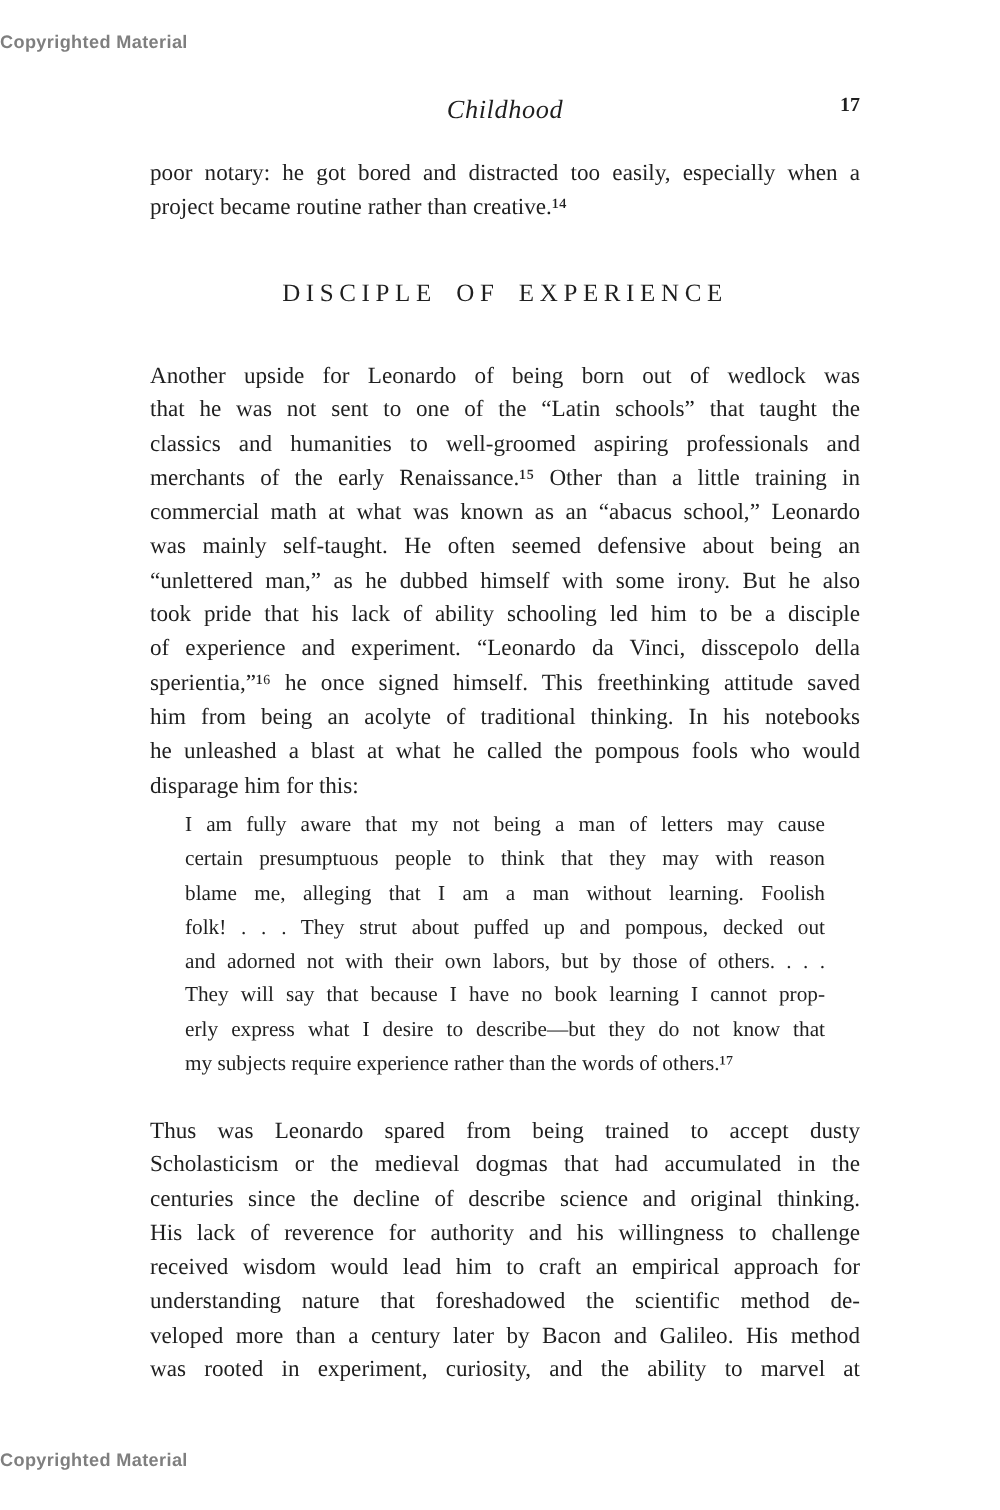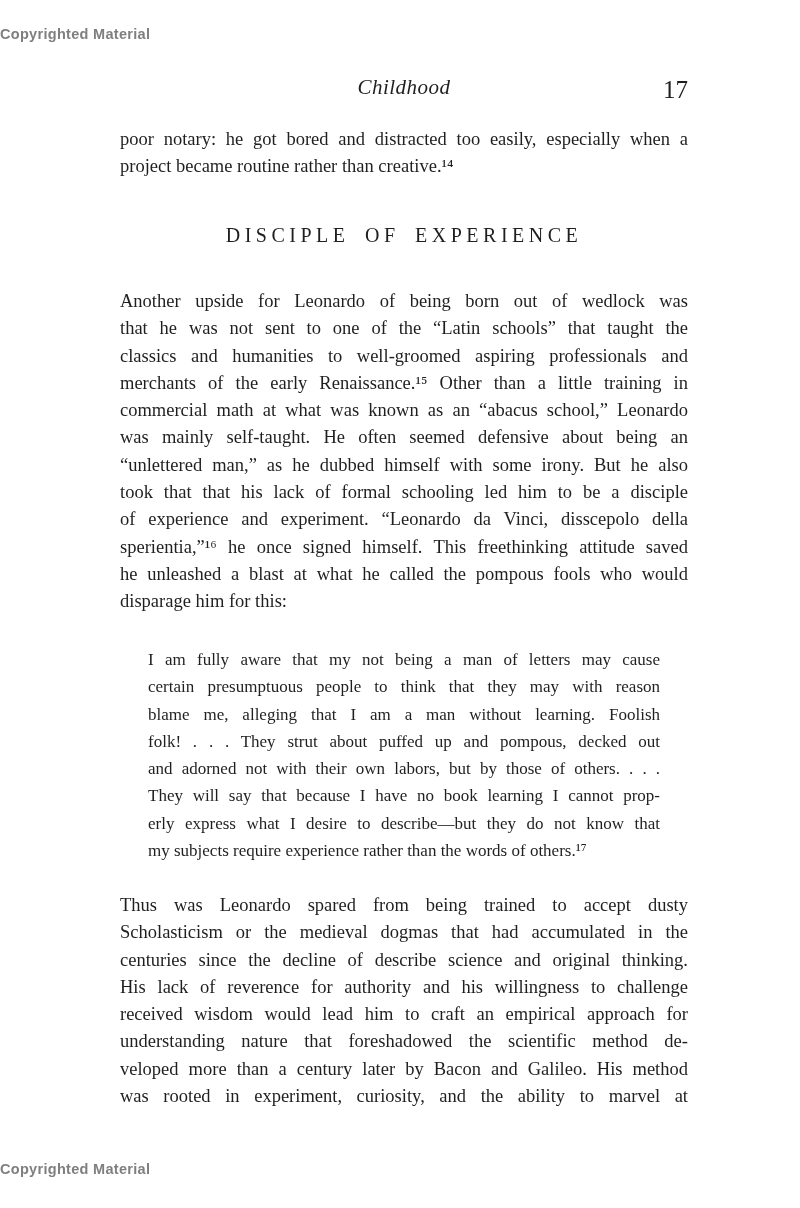--- a/index.html
+++ b/index.html
@@ -49,21 +49,22 @@
     width: 568px;
     text-align: center;
     font-style: italic;
     font-size: 21px;
     letter-spacing: 0.5px;
   }
   .page-number {
     position: absolute;
     right: 0;
     top: 1px;
-    font-size: 25px;
+    font-size: 16px;
+    font-weight: bold;
   }
   .section-heading {
     position: absolute;
     top: 224px;
     left: 0;
     width: 568px;
     text-align: center;
     font-size: 20px;
     letter-spacing: 4.5px;
     word-spacing: 6px;
@@ -111,23 +112,24 @@
         <div class="tline last">project became routine rather than creative.¹⁴</div>
       </div>
       <div class="block" id="blk-another">
         <div class="tline">Another upside for Leonardo of being born out of wedlock was</div>
         <div class="tline">that he was not sent to one of the “Latin schools” that taught the</div>
         <div class="tline">classics and humanities to well-groomed aspiring professionals and</div>
         <div class="tline">merchants of the early Renaissance.¹⁵ Other than a little training in</div>
         <div class="tline">commercial math at what was known as an “abacus school,” Leonardo</div>
         <div class="tline">was mainly self-taught. He often seemed defensive about being an</div>
         <div class="tline">“unlettered man,” as he dubbed himself with some irony. But he also</div>
-        <div class="tline">took that that his lack of formal schooling led him to be a disciple</div>
+        <div class="tline">took pride that his lack of ability schooling led him to be a disciple</div>
         <div class="tline">of experience and experiment. “Leonardo da Vinci, disscepolo della</div>
         <div class="tline">sperientia,”¹⁶ he once signed himself. This freethinking attitude saved</div>
+        <div class="tline">him from being an acolyte of traditional thinking. In his notebooks</div>
         <div class="tline">he unleashed a blast at what he called the pompous fools who would</div>
         <div class="tline last">disparage him for this:</div>
       </div>
       <div class="block" id="blk-quote">
         <div class="tline">I am fully aware that my not being a man of letters may cause</div>
         <div class="tline">certain presumptuous people to think that they may with reason</div>
         <div class="tline">blame me, alleging that I am a man without learning. Foolish</div>
         <div class="tline">folk! . . . They strut about puffed up and pompous, decked out</div>
         <div class="tline">and adorned not with their own labors, but by those of others. . . .</div>
         <div class="tline">They will say that because I have no book learning I cannot prop-</div>

